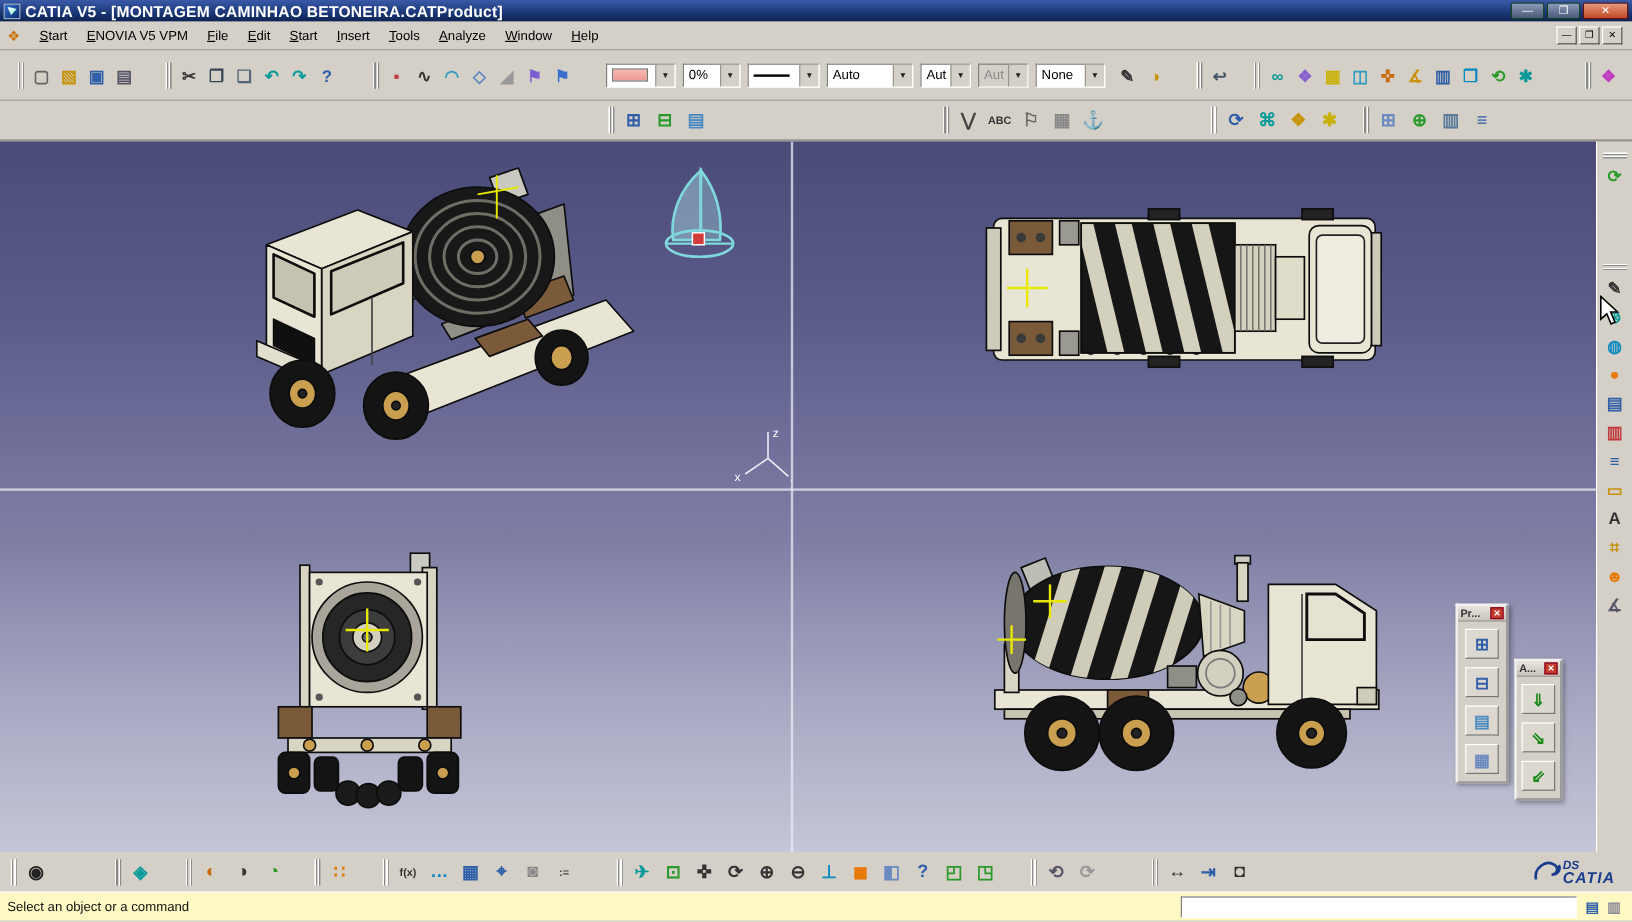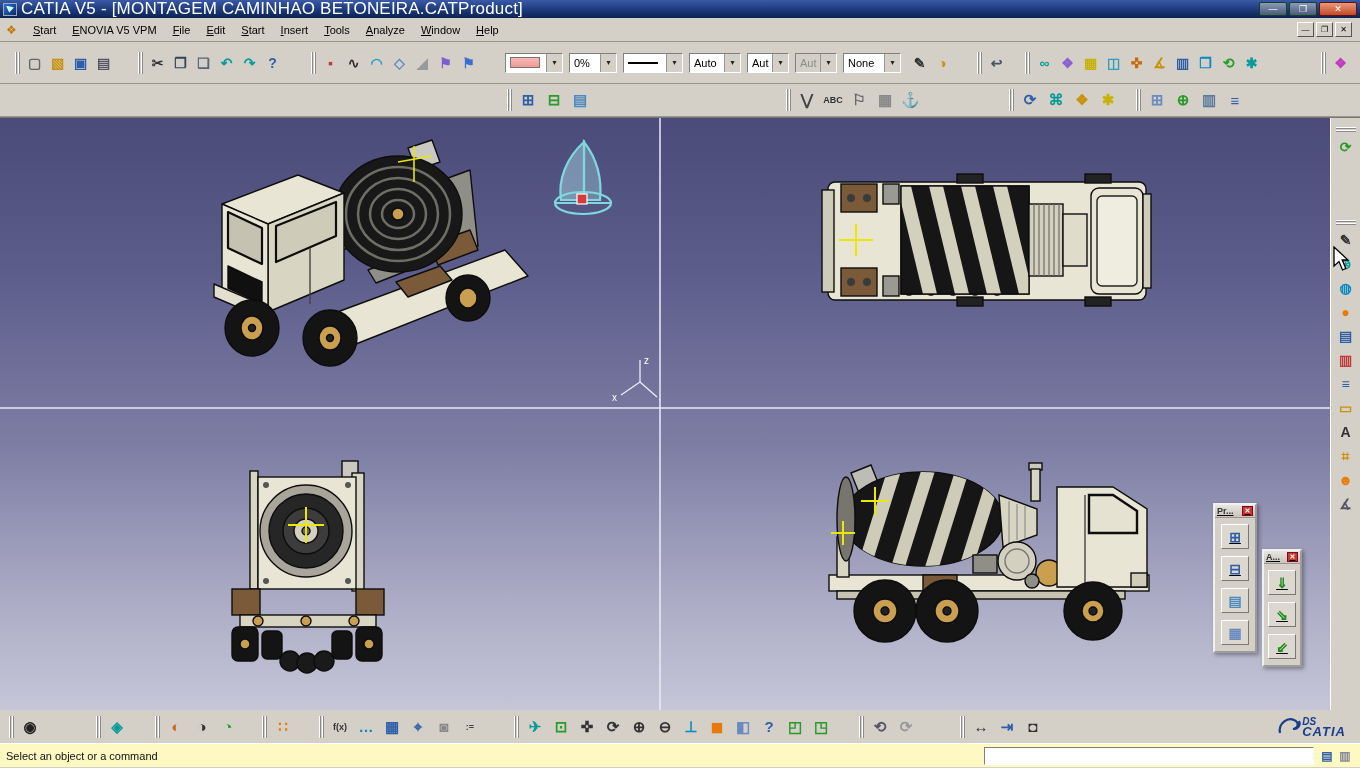--- a/index.html
+++ b/index.html
@@ -6,21 +6,21 @@
   html,body { width:1360px; height:768px; overflow:hidden; }
   body { font-family:"Liberation Sans", sans-serif; font-size:11px; background:#d4d0c8; color:#000; position:relative; }
 
   
   .titlebar { height:18px; background:linear-gradient(#3a5aa8,#16316e 70%,#0e2350); color:#fff;
     display:flex; align-items:center; padding:0 3px; }
   .app-icon { width:14px; height:13px; margin-right:4px; background:linear-gradient(135deg,#2f6fd0,#0a2a6a);
     border:1px solid #9ab; position:relative; }
   .app-icon::after { content:""; position:absolute; left:2px; top:2px; width:8px; height:7px;
     background:linear-gradient(135deg,#fff,#8fc); clip-path:polygon(0 0,100% 30%,40% 100%); }
-  .title-text { font-weight:normal; font-size:17px; letter-spacing:.2px; }
+  .title-text { font-weight:bold; font-size:13px; letter-spacing:.2px; }
   .tb-buttons { margin-left:auto; display:flex; }
   .tb-btn { width:28px; height:14px; margin-left:2px; border-radius:2px; border:1px solid #142;
     background:linear-gradient(#8a9ab8,#4a5a78); color:#fff; font-size:9px; line-height:12px;
     display:flex; align-items:center; justify-content:center; }
   .tb-btn.close { width:38px; background:linear-gradient(#e89a7a,#c04a28); border-color:#611; }
 
   
   .menubar { height:24px; background:#d4d0c8; border-bottom:1px solid #9a968e; display:flex; align-items:center; padding:0 4px; }
   .doc-icon { width:15px; height:15px; margin-right:6px; font-size:12px; color:#c8740a; display:flex; align-items:center; justify-content:center; }
   .menu-item { display:inline-block; padding:3px 8px; cursor:default; }
@@ -65,21 +65,21 @@
 
   
   .rightbar { position:absolute; left:1330px; top:0; width:30px; height:592px; background:#d4d0c8;
     border-left:1px solid #fff; display:flex; flex-direction:column; align-items:center; padding-top:6px; }
   .rb-group { display:flex; flex-direction:column; align-items:center; }
   .rightbar .tbi { width:24px; height:24px; font-size:14px; }
   .rb-spacer { height:58px; }
   svg.cursor { position:absolute; left:1333px; top:128px; z-index:60; }
 
   
-  .palette { position:absolute; background:#d4d0c8; border:2px outset #f0f0f0; box-shadow:2px 2px 4px rgba(0,0,0,.35); z-index:40;text-decoration:underline; }
+  .palette { position:absolute; background:#d4d0c8; border:2px outset #f0f0f0; box-shadow:2px 2px 4px rgba(0,0,0,.35); z-index:40; }
   .pal-title { height:13px; background:linear-gradient(#e8e6e0,#c8c4bc); border-bottom:1px solid #9a968e;
     display:flex; align-items:center; padding:0 2px; font-size:9px; font-weight:bold; color:#333; }
   .pal-close { margin-left:auto; width:11px; height:10px; background:#c43c2c; color:#fff; font-size:7px;
     display:flex; align-items:center; justify-content:center; border:1px solid #802; }
   .pal-body { display:flex; flex-direction:column; align-items:center; gap:7px; padding:6px 2px; }
   .pal-body .tbi { width:28px; height:25px; background:#dcd8d0; border:1px solid; border-color:#fff #777 #777 #fff; }
 
   
   .bottombar { height:34px; background:#d4d0c8; display:flex; align-items:center; border-top:1px solid #fff; padding:0 6px; }
   .catia-logo { margin-left:auto; display:flex; align-items:center; padding-right:8px; }
@@ -160,21 +160,21 @@
       <span class="cbtn">▾</span>
     </div>
     <div class="combo" style="width:48px">
       <span class="cval">0%</span>
       <span class="cbtn">▾</span>
     </div>
     <div class="combo" style="width:60px">
       <span class="linetype"></span>
       <span class="cbtn">▾</span>
     </div>
-    <div class="combo" style="width:52px">
+    <div class="combo" style="width:72px">
       <span class="cval">Auto</span>
       <span class="cbtn">▾</span>
     </div>
     <div class="combo" style="width:42px">
       <span class="cval">Aut</span>
       <span class="cbtn">▾</span>
     </div>
     <div class="combo disabled" style="width:42px">
       <span class="cval">Aut</span>
       <span class="cbtn">▾</span>

